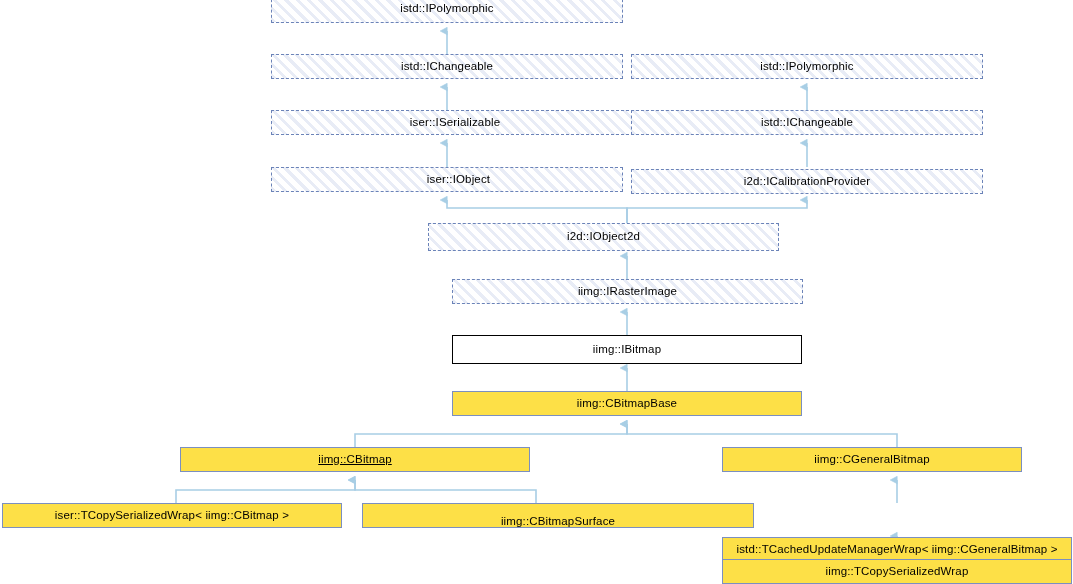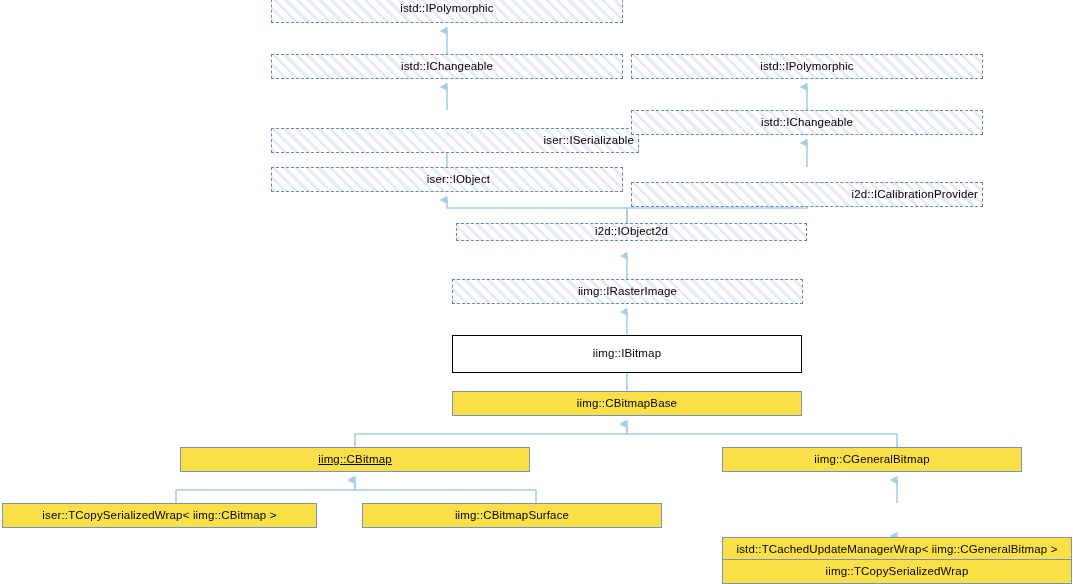--- a/index.html
+++ b/index.html
@@ -123,57 +123,57 @@
     </g>
   </svg>
 
   <div id="nodes">
       <div class="node abstract" style="left: 271px; top: -6px; width: 352px; height: 29px;">
         <span class="label">istd::IPolymorphic</span>
       </div>
       <div class="node abstract" style="left: 271px; top: 54px; width: 352px; height: 25px;">
         <span class="label">istd::IChangeable</span>
       </div>
-      <div class="node abstract" style="left: 271px; top: 128px; width: 368px; height: 25px; justify-content: flex-end;">
+      <div class="node abstract" style="left: 271px; top: 110px; width: 368px; height: 25px;">
         <span class="label">iser::ISerializable</span>
       </div>
       <div class="node abstract" style="left: 271px; top: 167px; width: 352px; height: 25px; padding-left: 23px;">
         <span class="label">iser::IObject</span>
       </div>
       <div class="node abstract" style="left: 631px; top: 54px; width: 352px; height: 25px;">
         <span class="label">istd::IPolymorphic</span>
       </div>
       <div class="node abstract" style="left: 631px; top: 110px; width: 352px; height: 25px;">
         <span class="label">istd::IChangeable</span>
       </div>
-      <div class="node abstract" style="left: 631px; top: 182px; width: 352px; height: 25px; justify-content: flex-end;">
+      <div class="node abstract" style="left: 631px; top: 169px; width: 352px; height: 25px;">
         <span class="label">i2d::ICalibrationProvider</span>
       </div>
-      <div class="node abstract" style="left: 456px; top: 223px; width: 351px; height: 18px;">
+      <div class="node abstract" style="left: 428px; top: 223px; width: 351px; height: 28px;">
         <span class="label">i2d::IObject2d</span>
       </div>
       <div class="node abstract" style="left: 452px; top: 279px; width: 351px; height: 25px; align-items: center;">
         <span class="label">iimg::IRasterImage</span>
       </div>
-      <div class="node current" style="left: 452px; top: 335px; width: 350px; height: 38px;">
+      <div class="node current" style="left: 452px; top: 335px; width: 350px; height: 29px;">
         <span class="label">iimg::IBitmap</span>
       </div>
       <div class="node concrete" style="left: 452px; top: 391px; width: 350px; height: 25px;">
         <span class="label">iimg::CBitmapBase</span>
       </div>
       <div class="node concrete" style="left: 180px; top: 447px; width: 350px; height: 25px; text-decoration: underline;">
         <span class="label">iimg::CBitmap</span>
       </div>
       <div class="node concrete" style="left: 722px; top: 447px; width: 300px; height: 25px;">
         <span class="label">iimg::CGeneralBitmap</span>
       </div>
-      <div class="node concrete" style="left: 2px; top: 503px; width: 315px; height: 25px;">
+      <div class="node concrete" style="left: 2px; top: 503px; width: 340px; height: 25px;">
         <span class="label">iser::TCopySerializedWrap&lt; iimg::CBitmap &gt;</span>
       </div>
-      <div class="node concrete" style="left: 362px; top: 503px; width: 300px; height: 25px;">
+      <div class="node concrete" style="left: 362px; top: 503px; width: 392px; height: 25px; align-items: flex-end;">
         <span class="label">iimg::CBitmapSurface</span>
       </div>
       <div class="node concrete" style="left: 722px; top: 503px; width: 350px; height: 25px; margin-top: 34px;">
         <span class="label">istd::TCachedUpdateManagerWrap&lt; iimg::CGeneralBitmap &gt;</span>
       </div>
       <div class="node concrete" style="left: 722px; top: 559px; width: 350px; height: 25px;">
         <span class="label">iimg::TCopySerializedWrap</span>
       </div>
     </div>
 

